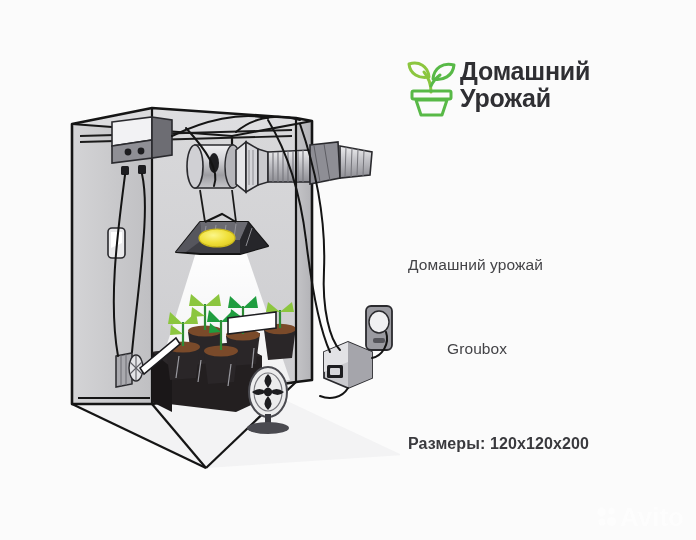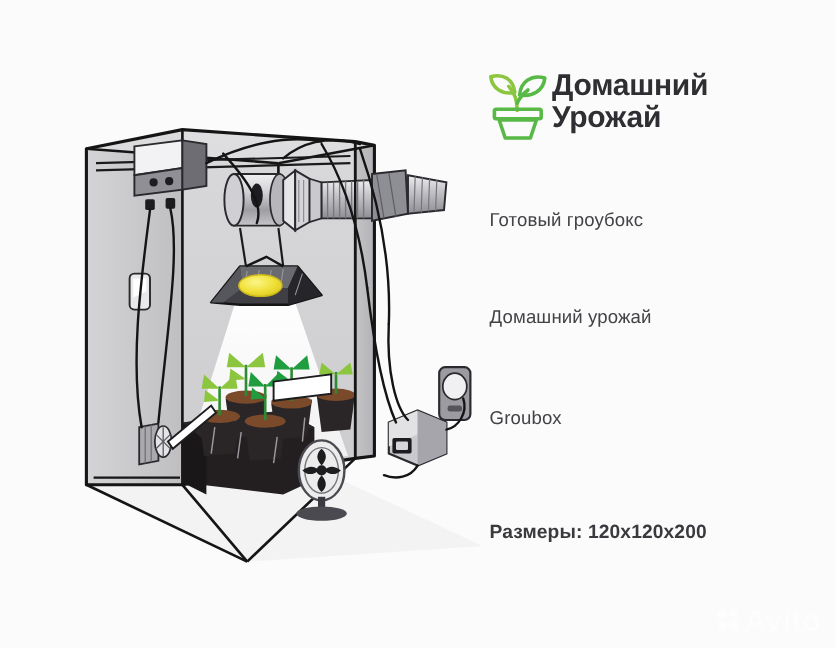--- a/index.html
+++ b/index.html
@@ -69,21 +69,21 @@
     position: absolute;
     left: 6px;
     font-family: "Liberation Sans", sans-serif;
     font-size: 15.5px;
     color: #434347;
     letter-spacing: 0.1px;
     white-space: nowrap;
   }
   #feature-0 { top: 175px; }
   #feature-1 { top: 256px; }
-  #feature-2 { top: 340px; }
+  #feature-2 { top: 340px; margin-left: 39px; }
 
   #dimensions-line {
     position: absolute;
     left: 6px;
     top: 435px;
     font-family: "Liberation Sans", sans-serif;
     font-size: 16px;
     font-weight: bold;
     color: #3a3a3e;
     letter-spacing: 0.1px;
@@ -431,21 +431,20 @@
 
           <rect x="6" y="39" width="39" height="8" rx="1.5" fill="none" stroke="#58b947" stroke-width="3"></rect>
 
           <path d="M10,48 L41,48 L36,63 L15,63 Z" fill="none" stroke="#58b947" stroke-width="3" stroke-linejoin="round"></path>
         </svg>
       </span>
       <span id="brand-name">Домашний
 Урожай</span>
     </div>
 
-    <div class="feature-line" id="feature-0">Готовый гроубокс</div>
     <div class="feature-line" id="feature-1">Домашний урожай</div>
     <div class="feature-line" id="feature-2">Groubox</div>
 
     <div id="dimensions-line">Размеры: 120x120x200</div>
   </div>
 
   <div id="avito-watermark">
     <span id="avito-dots">
       <svg width="22" height="22" viewBox="0 0 22 22" xmlns="http://www.w3.org/2000/svg">
         <circle cx="5.5" cy="6" r="4.2" fill="#ffffff"></circle>

